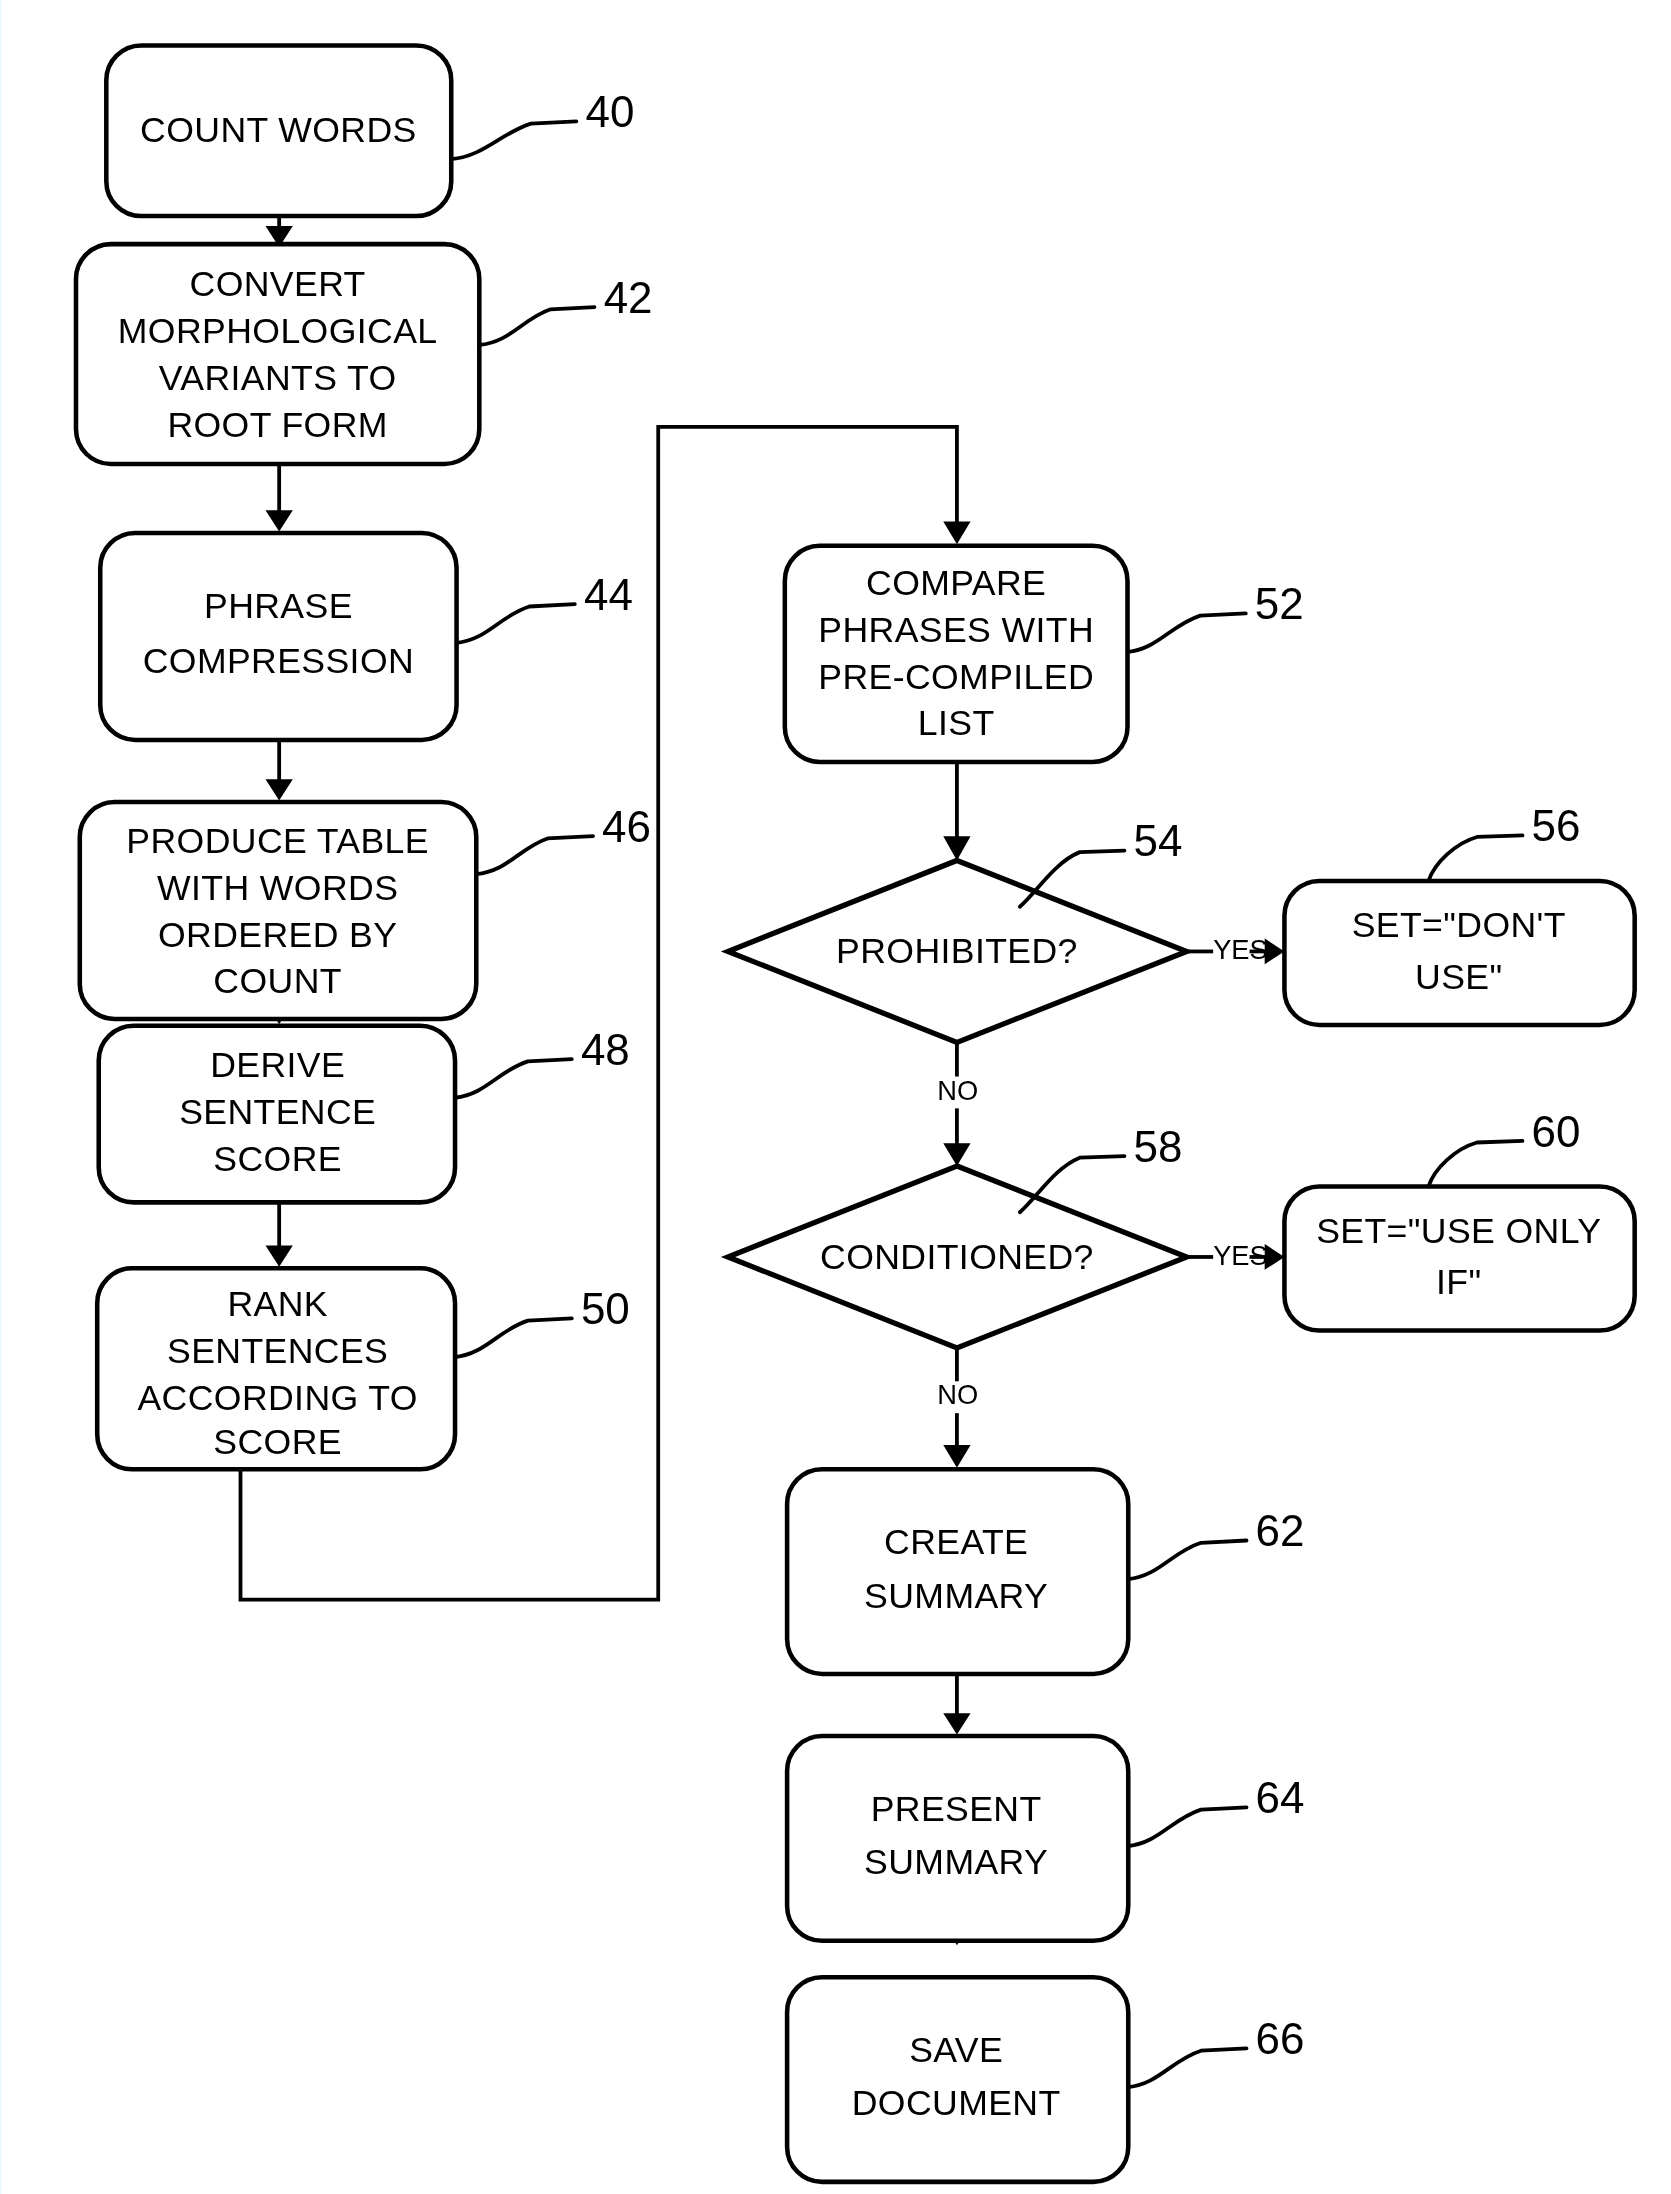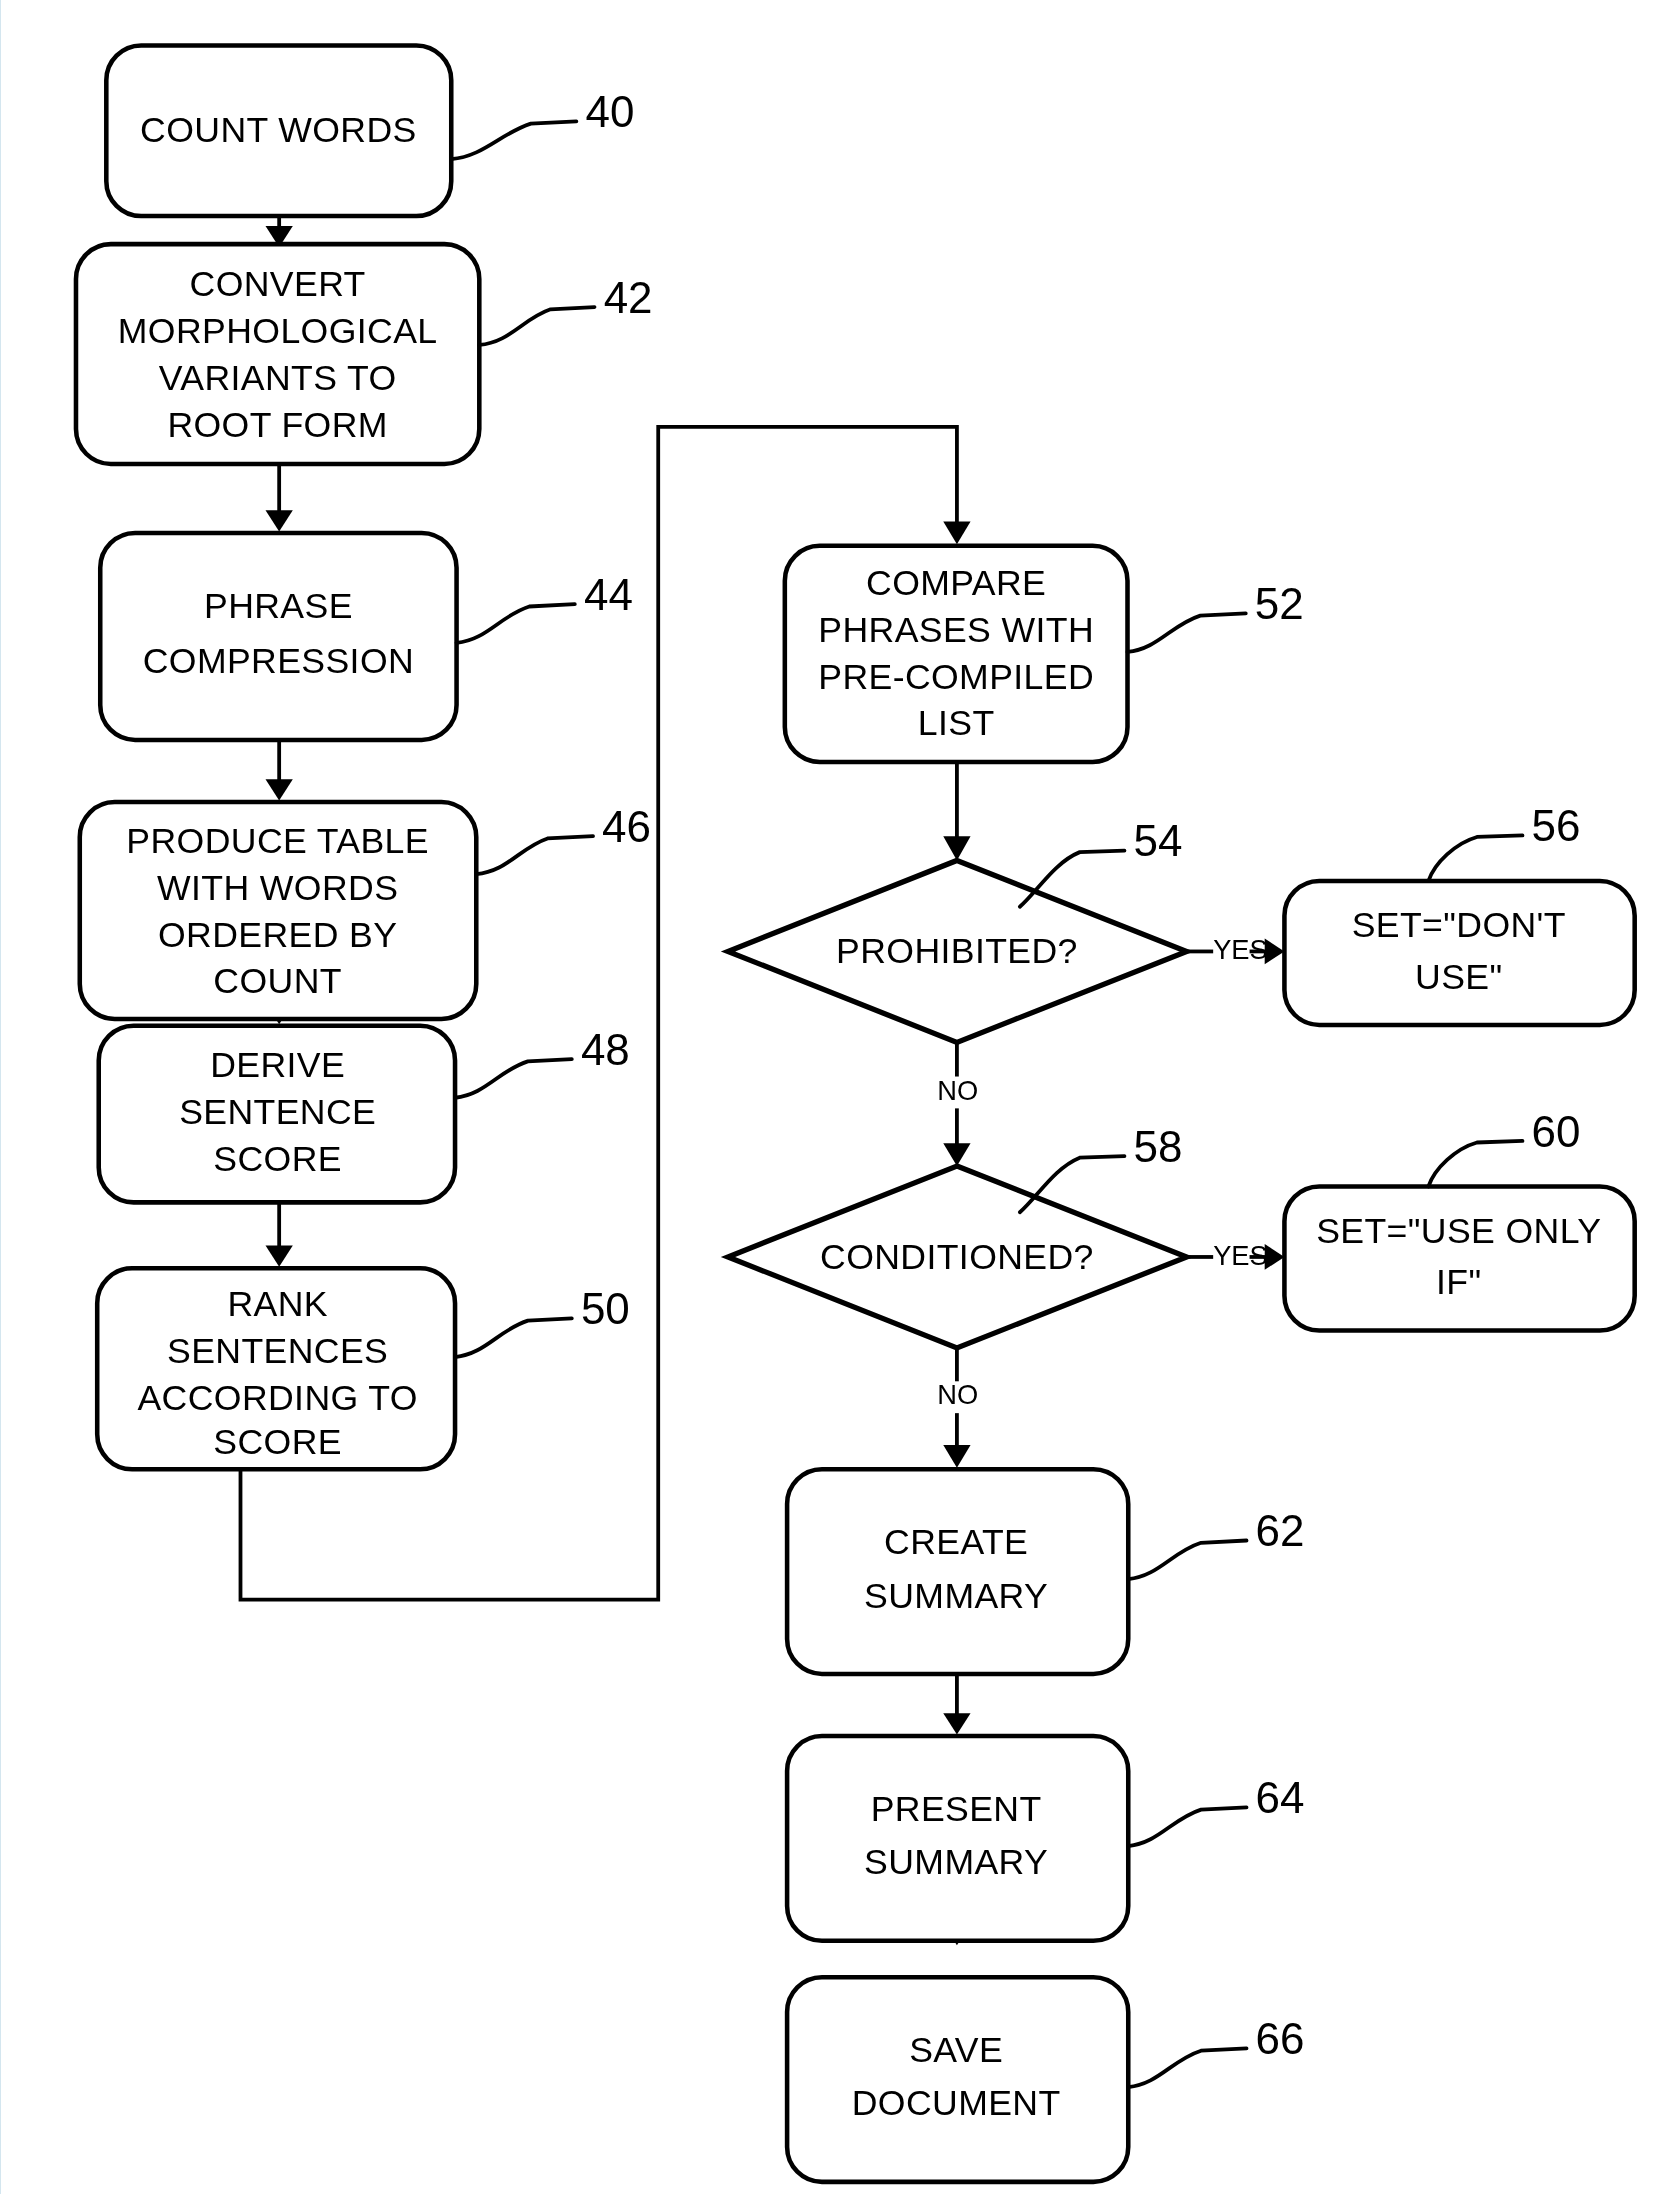--- a/index.html
+++ b/index.html
@@ -10,21 +10,21 @@
   body {
     width: 1672px;
     height: 2194px;
     font-family: "Liberation Sans", sans-serif;
     overflow: hidden;
   }
   #figure-root {
     position: relative;
     width: 1672px;
     height: 2194px;
-    background: #0369a1;
+    background: #7dd3fc;
   }
   svg#flowchart {
     display: block;
     width: 1672px;
     height: 2194px;
   }
   .node-shape {
     fill: #ffffff;
     stroke: #000000;
     stroke-width: 6;

